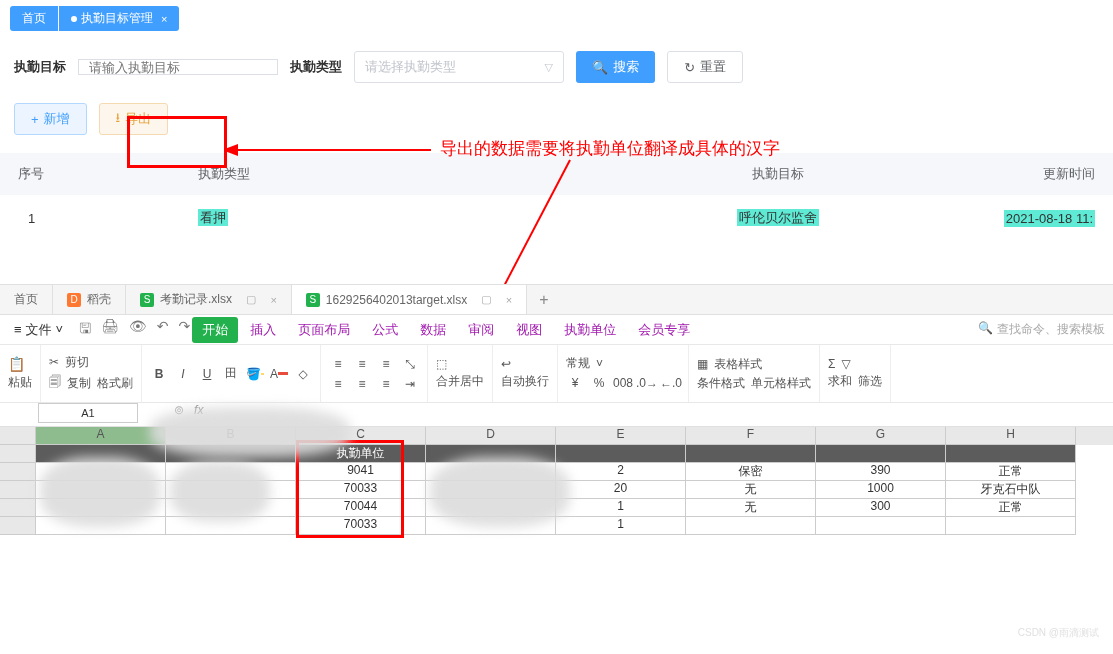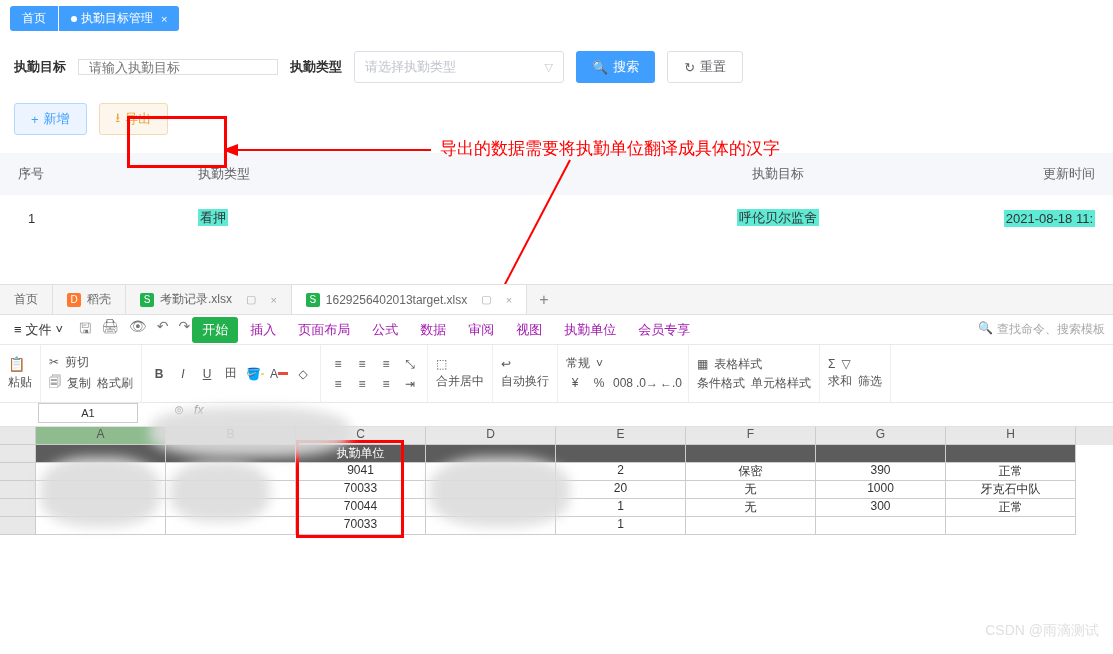--- a/index.html
+++ b/index.html
@@ -84,21 +84,21 @@
 .corner { width: 36px; background: #e8e8e8; border-right: 1px solid #ccc; border-bottom: 1px solid #ccc; }
 .col-h { border-right: 1px solid #ccc; border-bottom: 1px solid #ccc; text-align: center; background: #e8e8e8; color: #555; }
 .col-A { width: 130px; background: #8fbc8f; }
 .col-w { width: 130px; }
 .grid-row { display: flex; height: 18px; }
 .row-h { width: 36px; background: #e8e8e8; border-right: 1px solid #ccc; border-bottom: 1px solid #ccc; }
 .cell { width: 130px; border-right: 1px solid #ccc; border-bottom: 1px solid #ccc; text-align: center; background: #fff; }
 .hdr-row .cell { background: #5c5c5c; color: #fff; }
 .smudge { position: absolute; background: #dcdcdc; opacity: 0.9; border-radius: 40%; filter: blur(6px); }
 
-.watermark { position: absolute; right: 14px; bottom: 14px; color: #e0e0e0; font-size: 14px; }
+.watermark { position: absolute; right: 14px; bottom: 14px; color: #e0e0e0; font-size: 10px; }
 </style>
 </head>
 <body>
 
 <div class="top-tabs">
   <div class="top-tab home">首页</div>
   <div class="top-tab active">
     <span class="dot"></span>
     <span>执勤目标管理</span>
     <span class="close-x">×</span>

